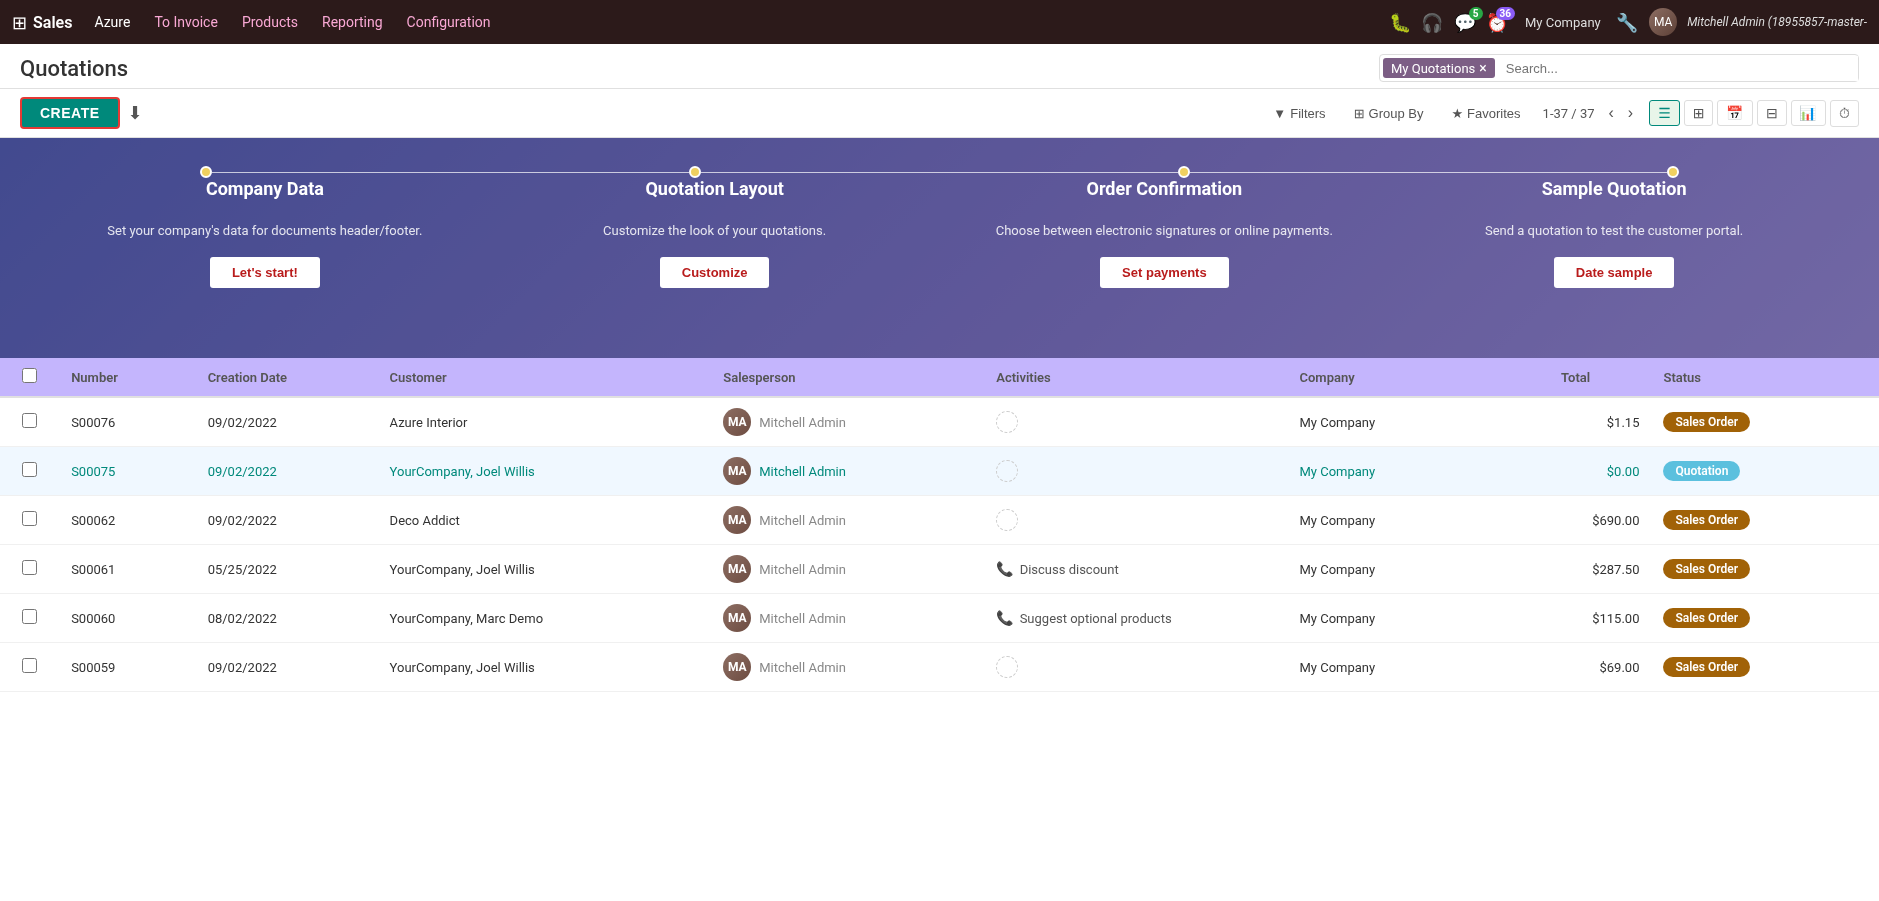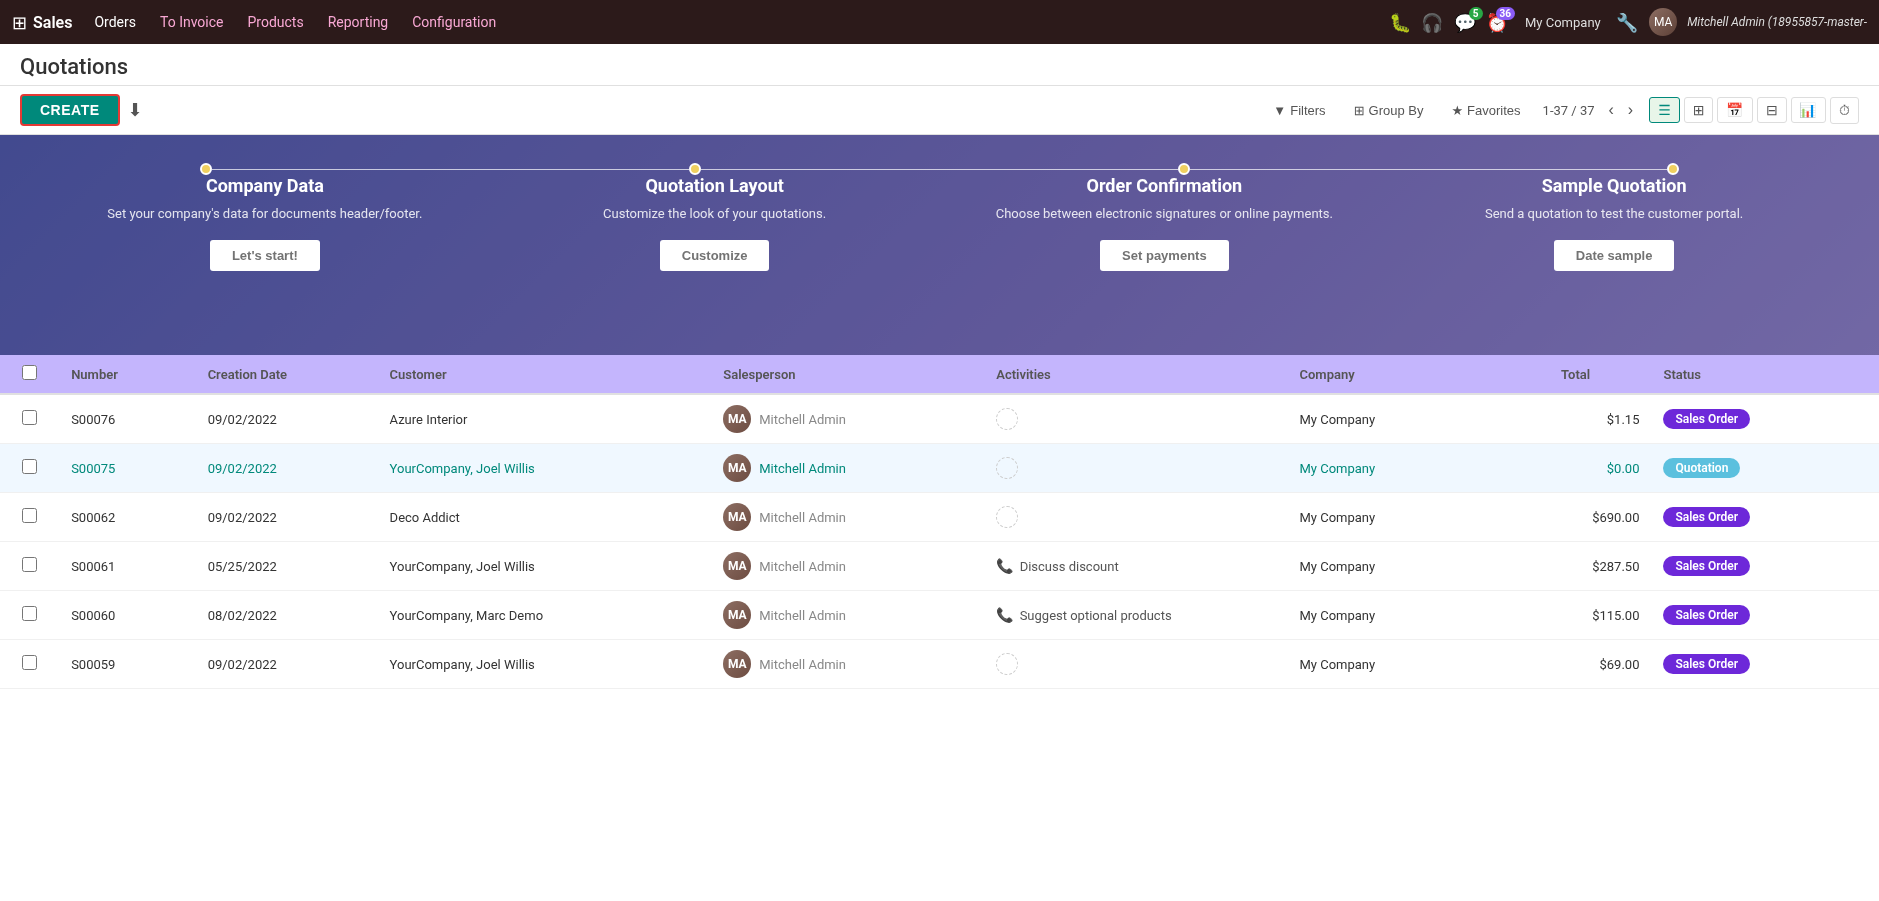--- a/index.html
+++ b/index.html
@@ -105,24 +105,24 @@
     }
     .banner-content {
       position: relative; z-index: 2;
       display: flex; align-items: flex-start; width: 100%; padding: 0 40px;
     }
     .banner-step {
       flex: 1; display: flex; flex-direction: column; align-items: center;
       padding: 40px 16px 20px;
       color: #fff; text-align: center;
     }
-    .banner-step .step-title { font-size: 18px; font-weight: 700; margin-bottom: 8px; }
+    .banner-step .step-title { font-size: 18px; font-weight: 700; margin-bottom: 22px; }
     .banner-step .step-desc { font-size: 13px; color: rgba(255,255,255,0.85); margin-bottom: 16px; line-height: 1.5; }
     .banner-step .step-btn {
-      background: #fff; color: #737373; border: none; border-radius: 3px;
+      background: #fff; color: #b91c1c; border: none; border-radius: 3px;
       padding: 8px 22px; cursor: pointer; font-size: 13px; font-weight: 600;
     }
     .banner-timeline {
       position: absolute; top: 28px; left: 0; right: 0; z-index: 3;
       display: flex; align-items: center; padding: 0 200px;
     }
     .timeline-line {
       flex: 1; height: 1px; background: rgba(255,255,255,0.7);
     }
     .timeline-dot {
@@ -159,41 +159,41 @@
     }
     .salesperson-name { color: #888; font-size: 13px; }
     .salesperson-name.link-teal { color: #00897b; }
     .activity-cell { display: flex; align-items: center; gap: 6px; color: #555; font-size: 13px; }
     .activity-icon { color: #e74c3c; font-size: 14px; }
     .activity-empty { width: 22px; height: 22px; border-radius: 50%; border: 1px dashed #ccc; display: inline-block; }
     .status-badge {
       display: inline-block; padding: 3px 12px; border-radius: 20px;
       font-size: 12px; font-weight: 600; white-space: nowrap;
     }
-    .status-sales-order { background: #6d28d9; color: #fff; }
+    .status-sales-order { background: #a16207; color: #fff; }
     .status-quotation { background: #5bc0de; color: #fff; }
 
     .col-number { width: 90px; }
     .col-date { width: 120px; }
     .col-customer { width: 220px; }
     .col-salesperson { width: 180px; }
     .col-activities { width: 200px; }
     .col-company { width: 140px; }
     .col-total { width: 100px; text-align: right; }
     .col-status { width: 120px; }
   </style>
 </head>
 <body>
 
 <nav class="top-nav">
   <div class="nav-logo">
     <span class="grid-icon">⊞</span>
     <span class="app-name">Sales</span>
   </div>
-  <span class="nav-item active">Orders</span>
+  <span class="nav-item active">Azure</span>
   <span class="nav-item">To Invoice</span>
   <span class="nav-item">Products</span>
   <span class="nav-item">Reporting</span>
   <span class="nav-item">Configuration</span>
   <div class="nav-spacer"></div>
   <div class="nav-icons">
     <div class="nav-icon-btn" style="font-size:18px;">🐛</div>
     <div class="nav-icon-btn" style="font-size:18px;">🎧</div>
     <div class="nav-icon-btn" style="position:relative;">
       💬
@@ -208,20 +208,27 @@
     <div class="avatar" style="background:linear-gradient(135deg,#8d6e63,#5d4037); display:flex; align-items:center; justify-content:center; font-size:12px; color:#fff;">MA</div>
     <span class="user-name" style="font-size:12px;">Mitchell Admin (18955857-master-</span>
   </div>
 </nav>
 
 <div class="main-content">
 
   <div class="page-header">
     <h1 class="page-title">Quotations</h1>
     <div class="toolbar-spacer"></div>
+    <div class="search-bar">
+      <div class="search-filter-tag">
+        <span>My Quotations</span>
+        <span class="close-tag">×</span>
+      </div>
+      <input class="search-input" type="text" placeholder="Search..." style="">
+    </div>
   </div>
 
   <div class="toolbar">
     <button class="btn-create">CREATE</button>
     <button class="btn-download" title="Download">⬇</button>
     <div class="toolbar-spacer"></div>
     <div class="toolbar-right">
       <button class="toolbar-btn">
         <span>▼</span>
         <span>Filters</span>

